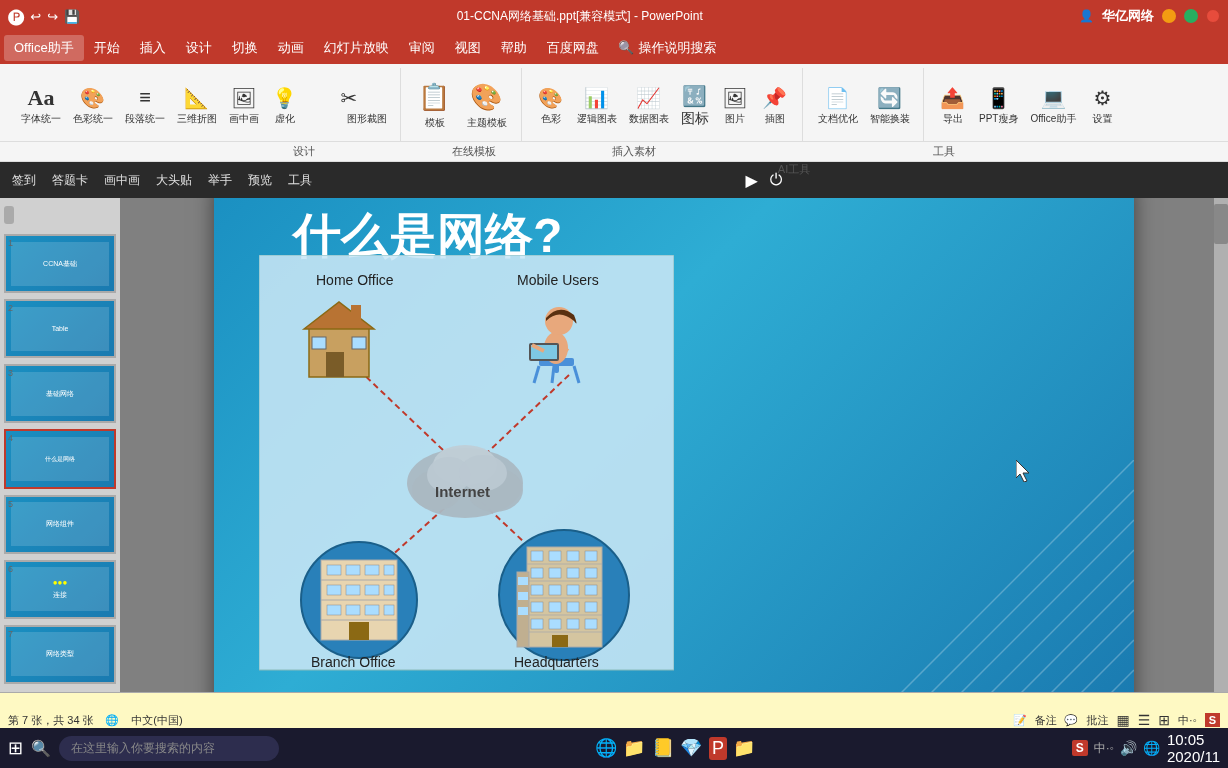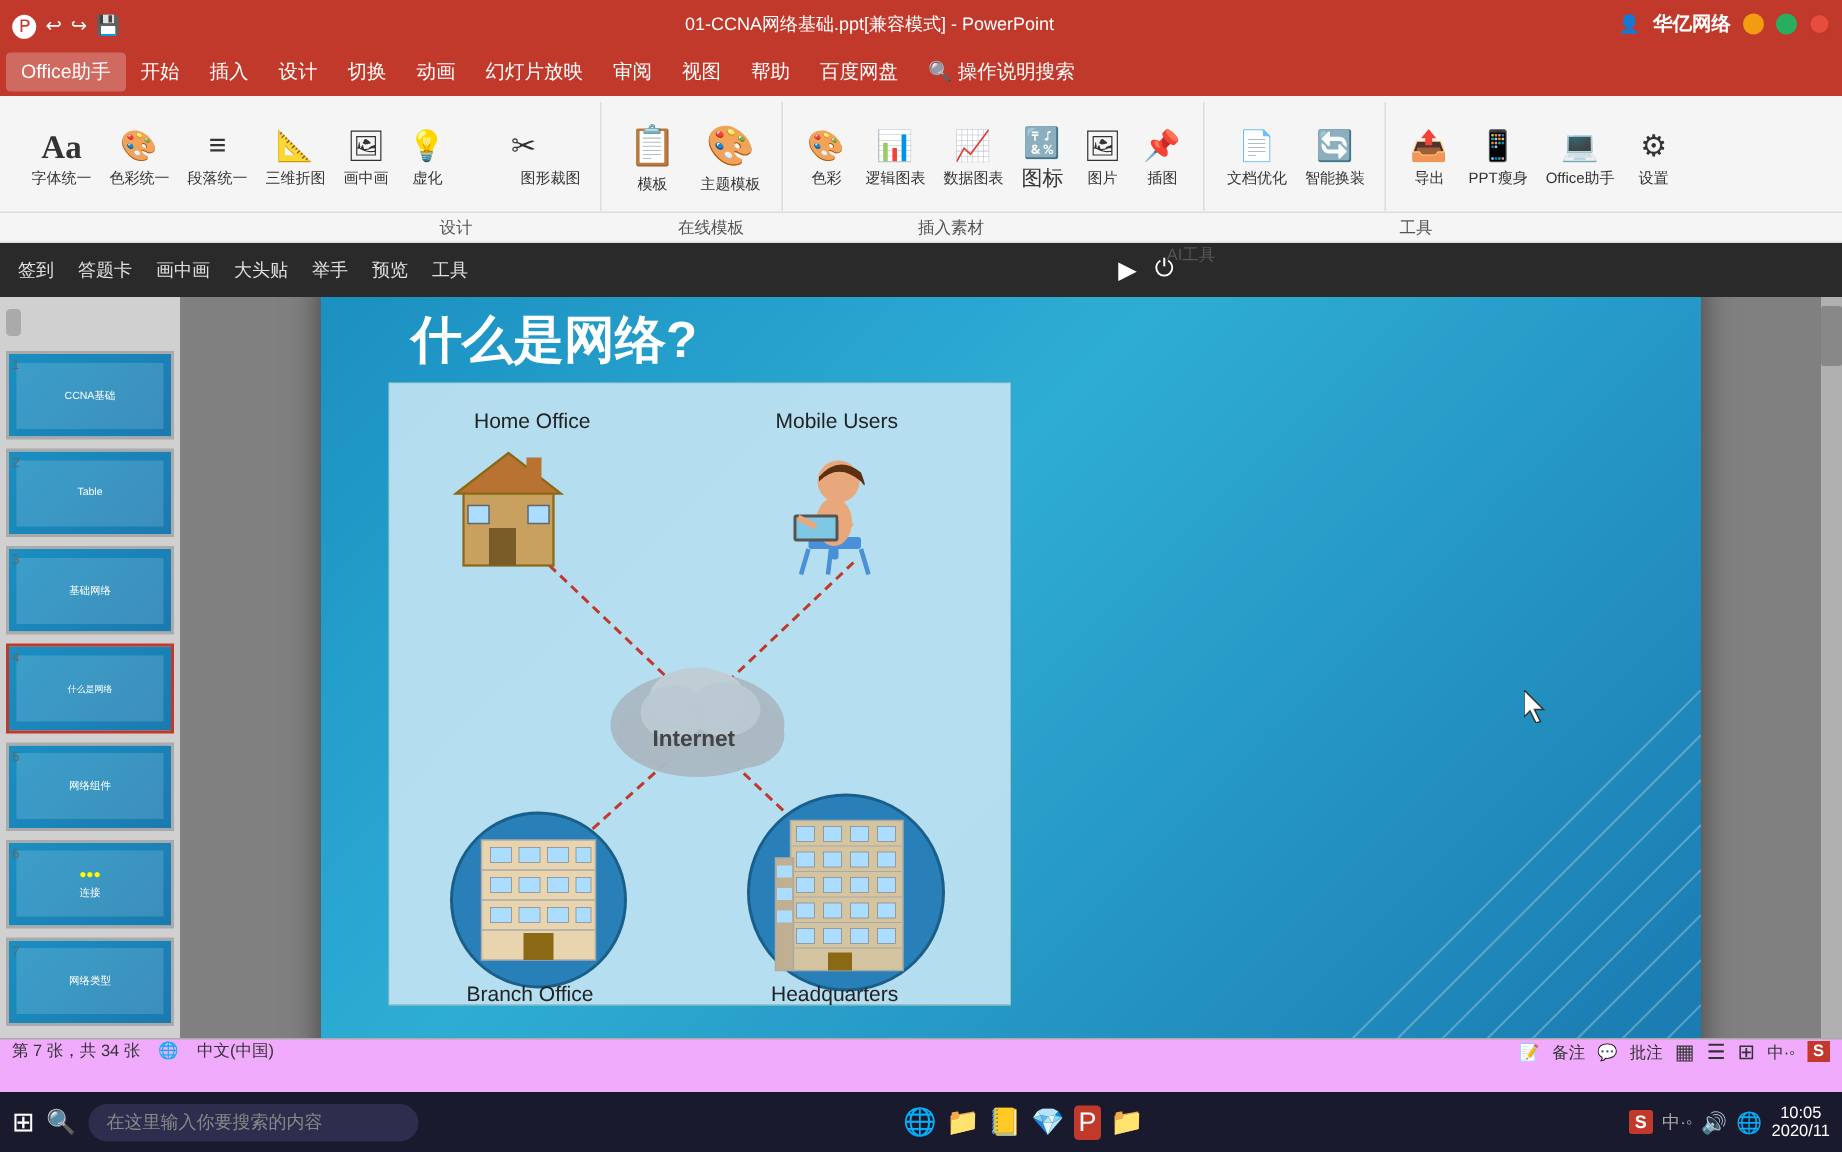--- a/index.html
+++ b/index.html
@@ -182,23 +182,23 @@
       height: 530px;
       background: linear-gradient(135deg, #1a8fc1 0%, #2eadd4 40%, #1a7ab0 100%);
       position: relative;
       overflow: hidden;
       box-shadow: 0 4px 20px rgba(0,0,0,0.5);
     }
 
     
     .bottom-bar {
       height: 36px;
-      background: #f0abfc;
-      display: flex;
-      align-items: flex-start;
+      background: #fef9c3;
+      display: flex;
+      align-items: flex-end;
       justify-content: space-between;
       padding: 0 8px;
       font-size: 11px;
       color: #333;
       border-top: 1px solid #aaa;
     }
     .bottom-bar-left { display: flex; align-items: center; gap: 12px; }
     .bottom-bar-right { display: flex; align-items: center; gap: 8px; }
 
     
@@ -483,21 +483,21 @@
         <line x1="250" y1="30" x2="30" y2="250" stroke="white" stroke-width="1.5"></line>
         <line x1="250" y1="60" x2="60" y2="250" stroke="white" stroke-width="1.5"></line>
         <line x1="250" y1="90" x2="90" y2="250" stroke="white" stroke-width="1.5"></line>
         <line x1="250" y1="120" x2="120" y2="250" stroke="white" stroke-width="1.5"></line>
         <line x1="250" y1="150" x2="150" y2="250" stroke="white" stroke-width="1.5"></line>
         <line x1="250" y1="180" x2="180" y2="250" stroke="white" stroke-width="1.5"></line>
         <line x1="250" y1="210" x2="210" y2="250" stroke="white" stroke-width="1.5"></line>
       </svg>
 
       <div style="position:absolute;top:24px;left:60px;">
-        <span style="font-size:34px;color:white;font-weight:bold;font-family:'Microsoft YaHei',Arial,sans-serif;">什么是网络?</span>
+        <span style="font-size:48px;color:white;font-weight:bold;font-family:'Microsoft YaHei',Arial,sans-serif;margin-left:19px;">什么是网络?</span>
       </div>
 
 
       <svg style="position:absolute;top:75px;left:45px;width:415px;height:430px;" viewBox="0 0 415 430">
 
         <rect x="0" y="0" width="415" height="415" fill="rgba(200,230,245,0.88)" stroke="#8bb" stroke-width="1"></rect>
 
         <line x1="100" y1="115" x2="205" y2="215" stroke="#c0392b" stroke-width="2" stroke-dasharray="6,4"></line>
 
         <line x1="310" y1="120" x2="210" y2="215" stroke="#c0392b" stroke-width="2" stroke-dasharray="6,4"></line>
@@ -676,18 +676,18 @@
     <span style="font-size:18px;">📒</span>
     <span style="font-size:18px;">💎</span>
     <span style="font-size:18px; background:#c0392b;border-radius:3px;padding:1px 3px;color:white;">P</span>
     <span style="font-size:18px;">📁</span>
   </div>
   <div class="taskbar-right">
     <span style="background:#c0392b;color:white;padding:1px 4px;font-weight:bold;font-size:12px;border-radius:2px;">S</span>
     <span style="color:#aaa;font-size:12px;">中·◦</span>
     <span style="font-size:14px;">🔊</span>
     <span style="font-size:14px;">🌐</span>
-    <span style="color:white;font-size:11px;text-align:center;">
+    <span style="color:white;font-size:15px;text-align:left;">
       <div>10:05</div>
       <div>2020/11</div>
     </span>
   </div>
 </div>
 
 </body></html>

